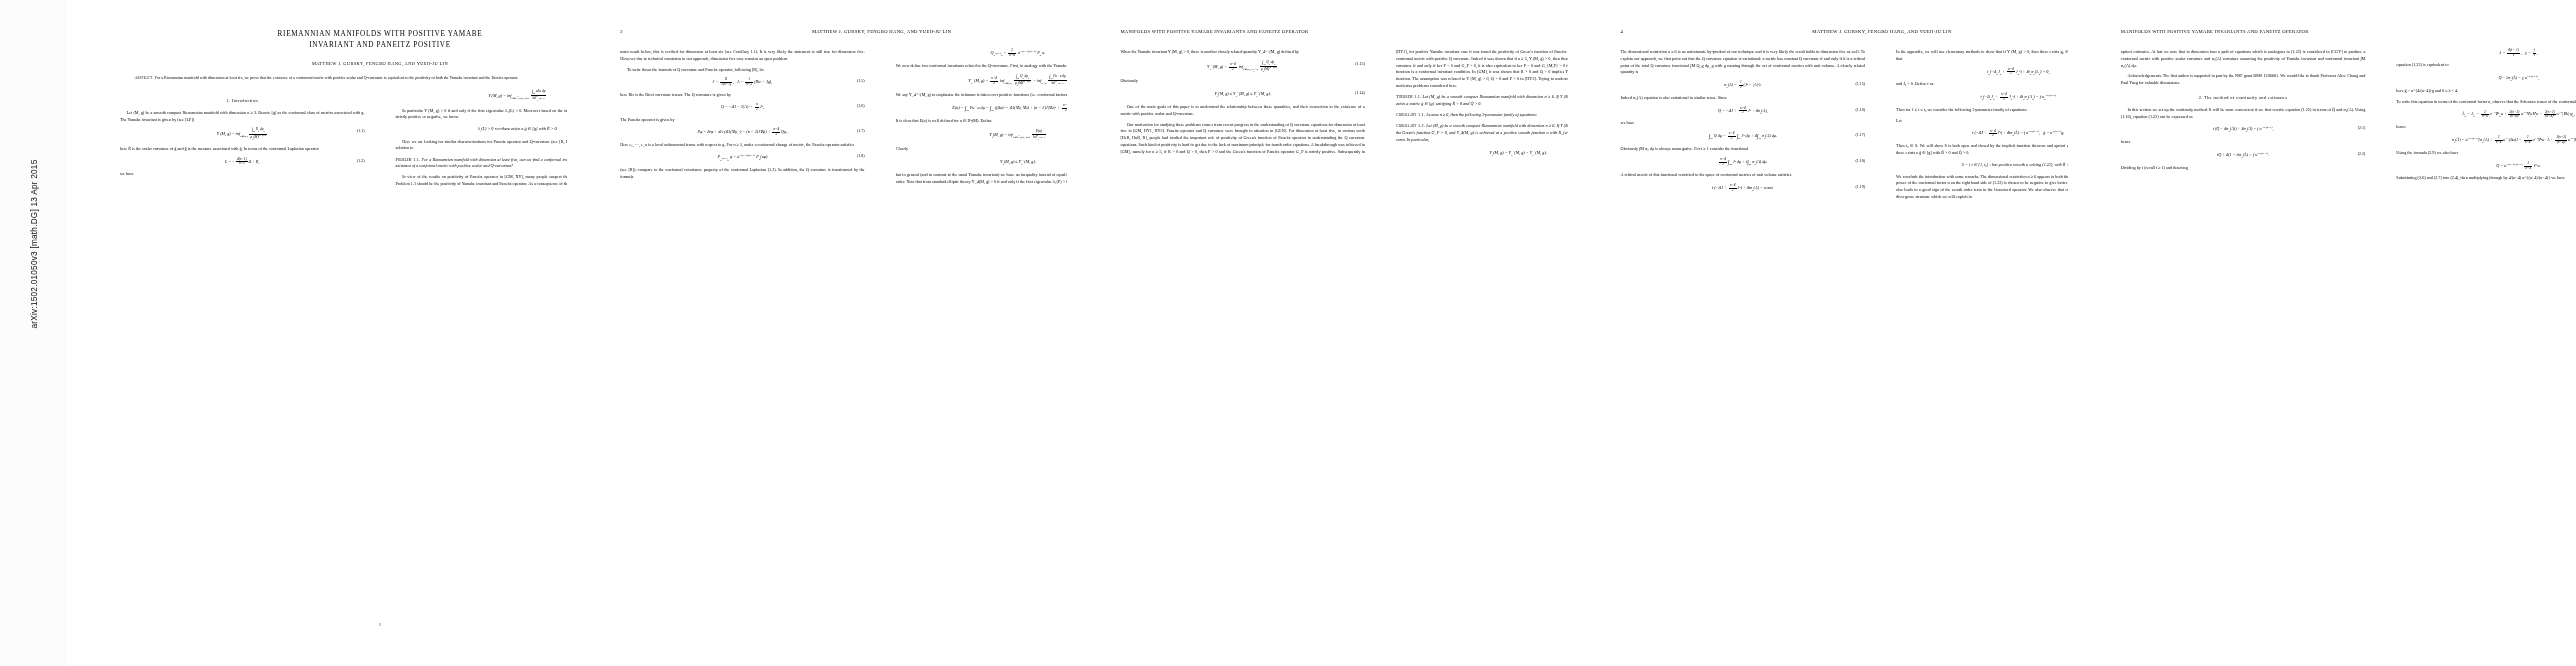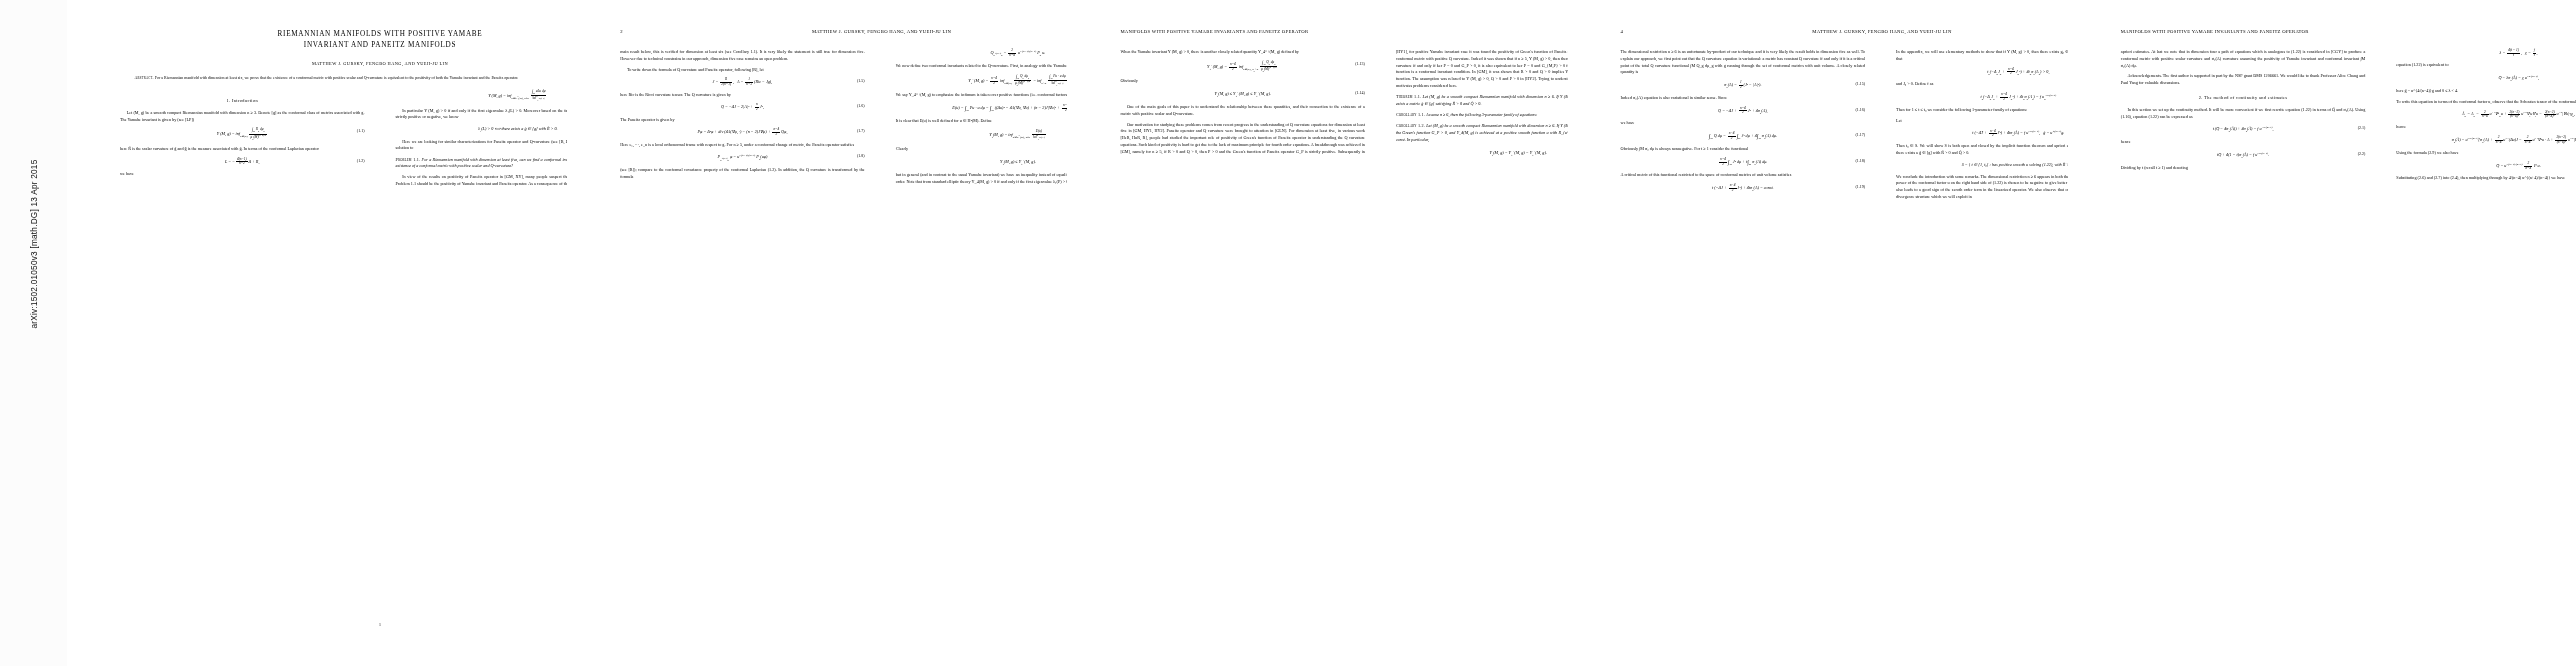--- a/index.html
+++ b/index.html
@@ -160,21 +160,21 @@
 
   <div class="arxiv-stamp">arXiv:1502.01050v3  [math.DG]  13 Apr 2015</div>
 
   <div class="pages">
 
     <div class="page">
       <div class="page-inner">
         <div class="title-block">
           <div class="doc-title">
             <div>RIEMANNIAN MANIFOLDS WITH POSITIVE YAMABE</div>
-            <div>INVARIANT AND PANEITZ MANIFOLDS</div>
+            <div>INVARIANT AND PANEITZ POSITIVE</div>
           </div>
           <div class="authors">MATTHEW J. GURSKY, FENGBO HANG, AND YUEH-JU LIN</div>
         </div>
 
         <div class="abstract">
           <span class="lead">Abstract.</span>
           <span>For a Riemannian manifold with dimension at least six, we prove that the existence of a conformal metric with positive scalar and Q-curvature is equivalent to the positivity of both the Yamabe invariant and the Paneitz operator.</span>
         </div>
 
         <div class="cols">

